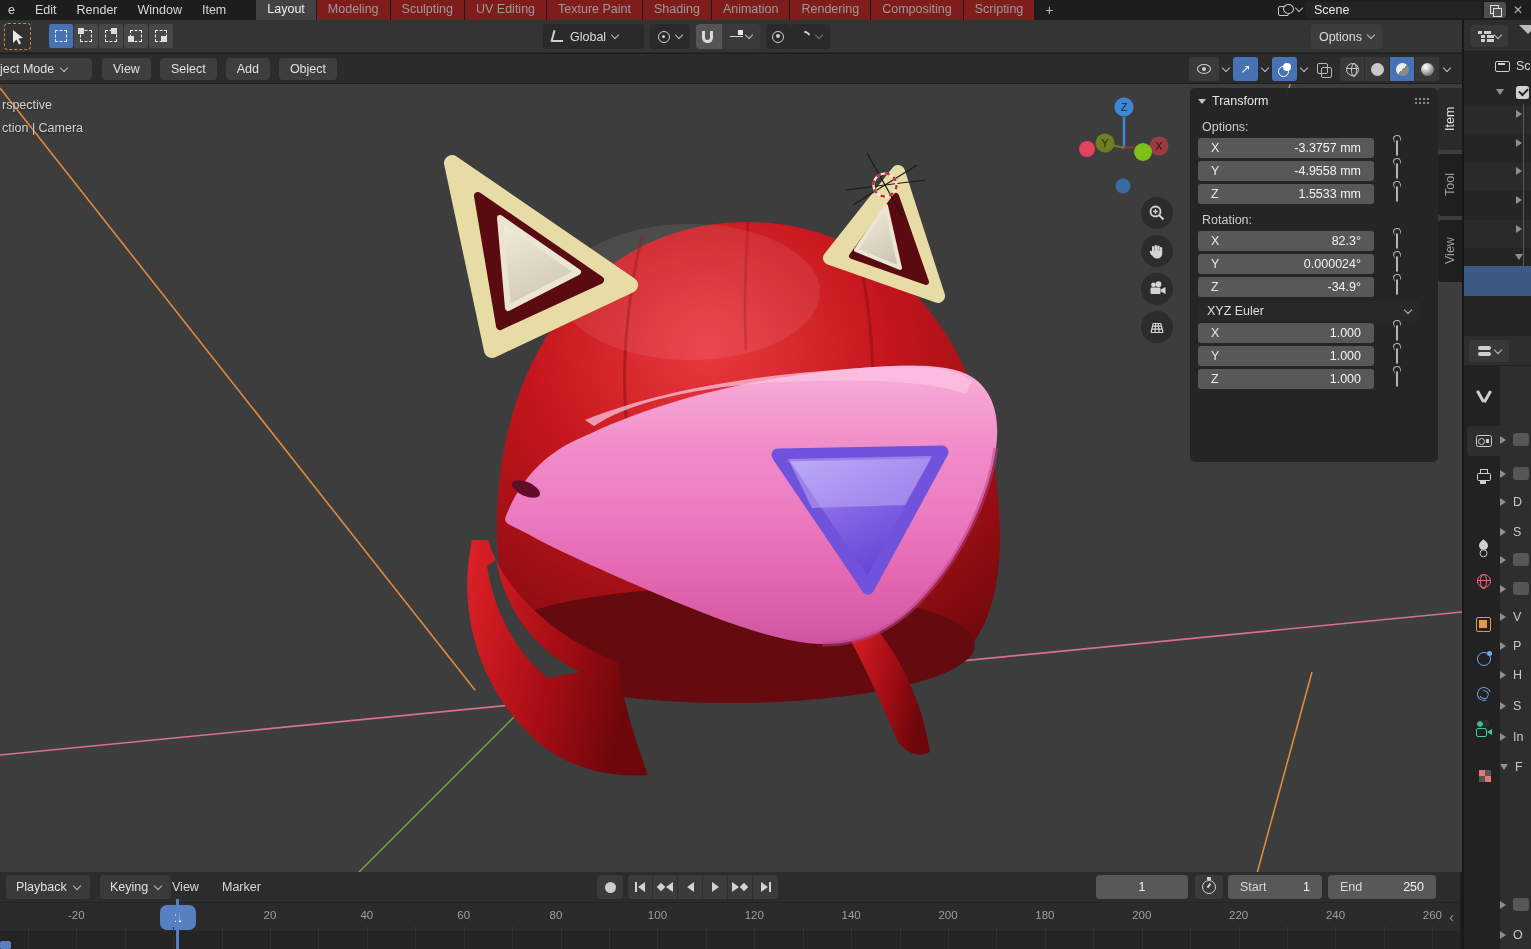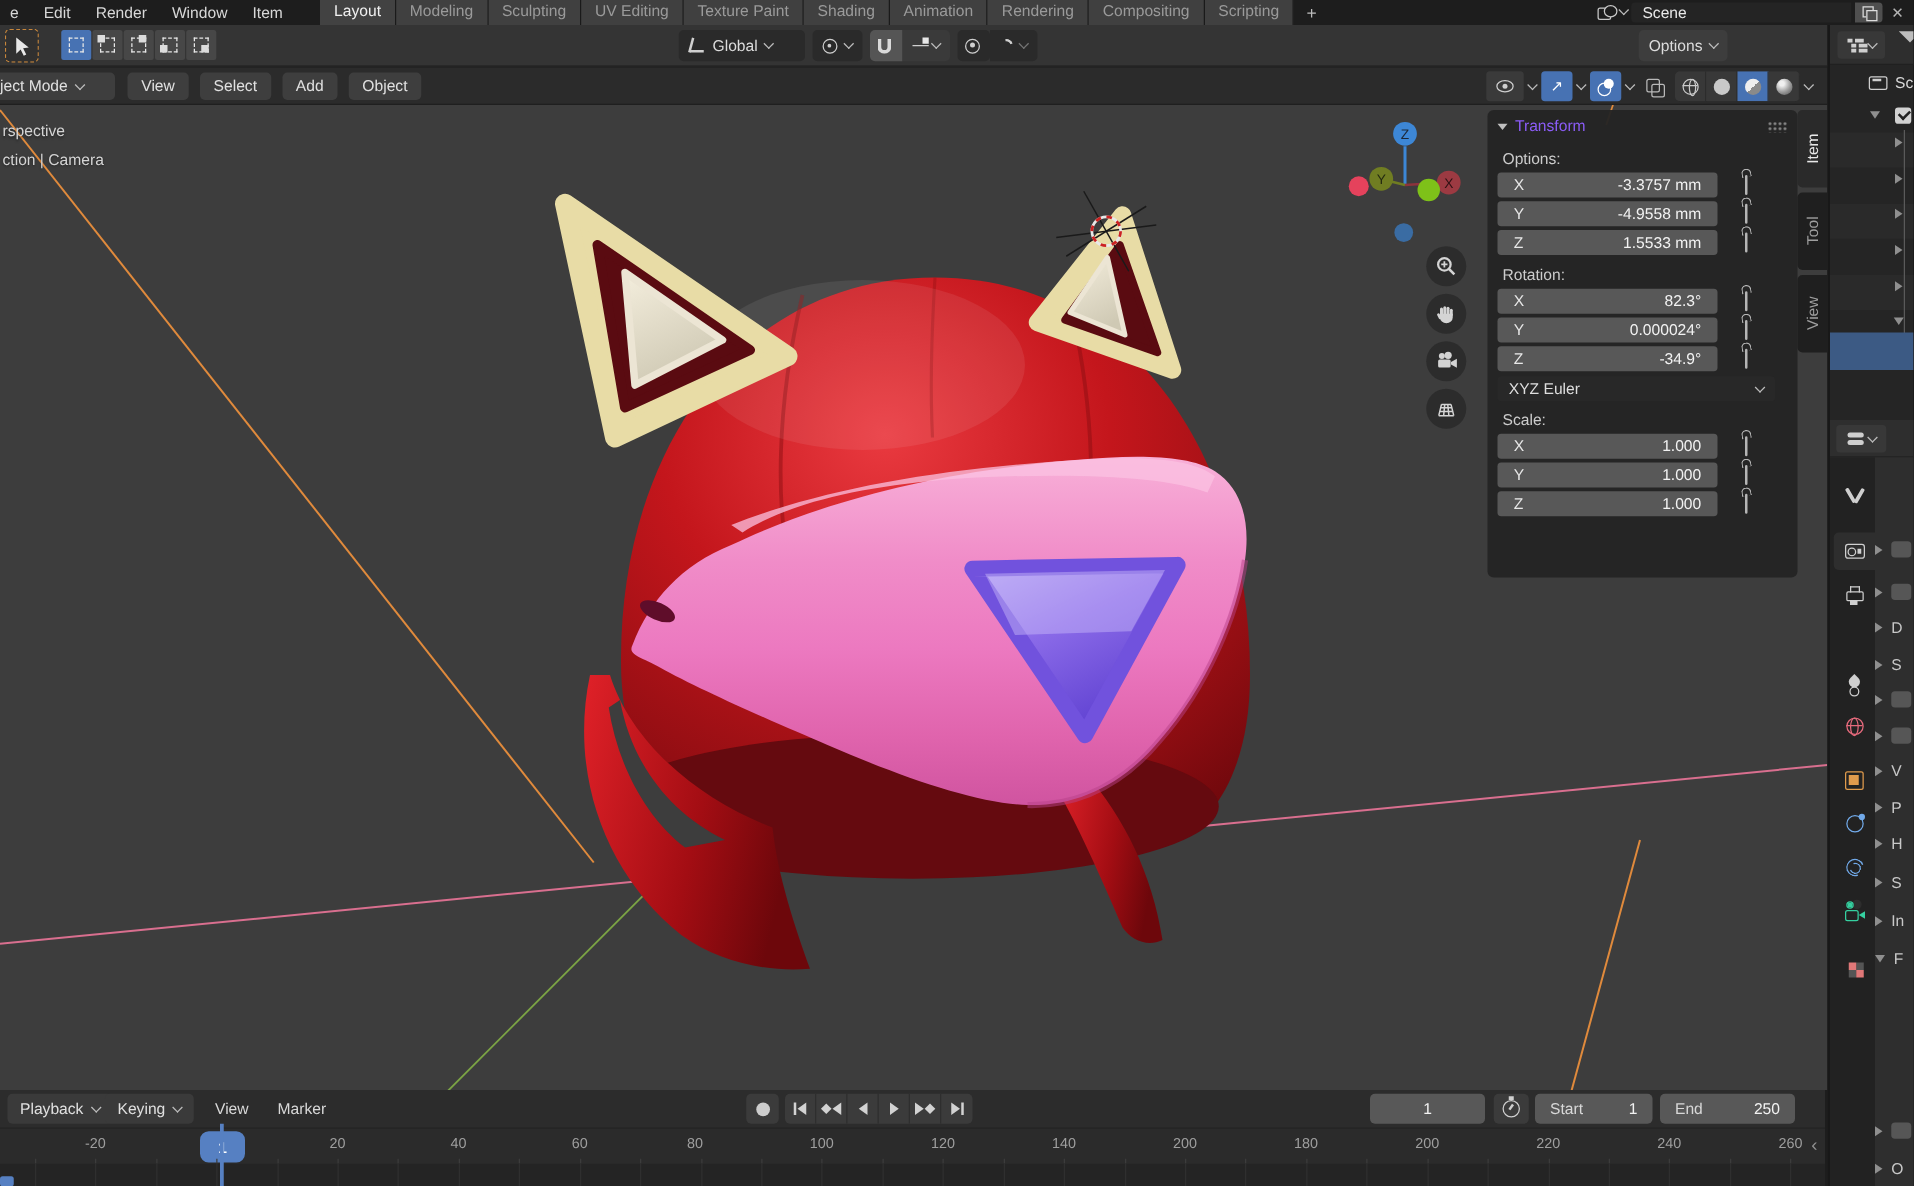--- a/index.html
+++ b/index.html
@@ -5,21 +5,21 @@
   * { margin:0; padding:0; box-sizing:border-box; }
   html,body { background:#111; font-family:"Liberation Sans", sans-serif; }
   #app { position:relative; width:1531px; height:949px; overflow:hidden; background:var(--c-topbar,#1d1d1d); font-size:12.5px; color:#d5d5d5; }
   .abs { position:absolute; }
 
   
   #topbar { position:absolute; left:0; top:0; width:1531px; height:20px; background:var(--c-topbar,#1d1d1d); display:flex; align-items:center; }
   #topbar-menus { display:flex; gap:20px; padding-left:8px; align-items:center; }
   .tmenu { color:#d8d8d8; font-size:12.5px; cursor:default; }
   #workspaces { display:flex; margin-left:30px; height:20px; align-items:stretch; }
-  .wtab { padding:1px 11px 3px; color:#9a9a9a; background:#404040; border-right:1px solid #1a1a1a; display:flex; align-items:center; font-size:12.5px; }
+  .wtab { padding:1px 11px 3px; color:#9a9a9a; background:#7f1d1d; border-right:1px solid #1a1a1a; display:flex; align-items:center; font-size:12.5px; }
   .wtab.active { background:#424242; color:#f0f0f0; }
   .wtab.add { background:transparent; border:none; color:#bbb; font-size:14px; padding:0 10px; }
   #scene-cluster { position:absolute; right:4px; top:1px; height:17px; display:flex; align-items:center; gap:3px; }
   .sceneic { width:15px; height:11px; position:relative; }
   .sceneic:before { content:""; position:absolute; left:0; top:2px; width:9px; height:8px; border:1.4px solid #c9c9c9; border-radius:2px; }
   .sceneic:after { content:""; position:absolute; left:5px; top:0; width:9px; height:8px; border:1.4px solid #c9c9c9; border-radius:50%; background:#1d1d1d; }
   #scene-name-field { width:176px; height:16px; background:#242424; border-radius:3px 0 0 3px; display:flex; align-items:center; padding-left:9px; color:#e8e8e8; }
   #scene-copy { width:22px; height:16px; background:#4f4f4f; border-radius:0 3px 3px 0; display:flex; align-items:center; justify-content:center; }
   .copyic { width:9px; height:9px; position:relative; }
   .copyic:before { content:""; position:absolute; left:0; top:0; width:7px; height:7px; border:1.2px solid #ddd; }
@@ -80,21 +80,21 @@
 
   
   #viewport { position:absolute; left:0; top:84px; width:1462px; height:788px; background:var(--c-viewport,#3d3d3d); overflow:hidden; }
   #vp-overlay { position:absolute; left:2px; top:10px; color:#d4d4d4; font-size:12.5px; line-height:23px; text-shadow:0 1px 2px rgba(0,0,0,.4); }
   .sideb { position:absolute; width:32px; height:32px; border-radius:50%; background:rgba(41,41,41,.85); display:flex; align-items:center; justify-content:center; }
 
   
   #npanel { position:absolute; left:1190px; top:4px; width:248px; height:374px; background:rgba(36,36,36,.96); border-radius:5px; color:#cfcfcf; }
   #npanel-header { display:flex; align-items:center; height:26px; padding:0 8px; gap:6px; }
   .tri-d { width:0; height:0; border-top:5px solid #c0c0c0; border-left:4px solid transparent; border-right:4px solid transparent; }
-  #npanel-title { color:#8b5cf6; }
+  #npanel-title { color:#e5e5e5; }
   .grip { margin-left:auto; width:16px; height:9px; background-image:radial-gradient(#8a8a8a 1px, transparent 1.2px); background-size:4px 4px; }
   .nlabel { padding:6px 12px 4px; color:#cccccc; }
   .trow { display:flex; align-items:center; margin:0 0 3px 8px; }
   .tfield { width:176px; height:20px; background:var(--c-field,#585858); border-radius:3px; display:flex; align-items:center; padding:0 13px; color:#f2f2f2; }
   .tfield .ax { width:26px; color:#e8e8e8; }
   .tfield .val { flex:1; text-align:right; }
   .lockw { margin-left:22px; }
   .lock { width:11px; height:8px; border:1.3px solid #b5b5b5; border-radius:1.5px; position:relative; }
   .lock:before { content:""; position:absolute; left:-4px; top:-6px; width:6px; height:6px; border:1.3px solid #b5b5b5; border-bottom:none; border-radius:4px 4px 0 0; transform:rotate(-12deg); }
   .euler { margin:4px 8px 2px; width:222px; height:20px; background:#282828; border-radius:3px; display:flex; align-items:center; padding:0 9px; color:#dedede; }
@@ -515,21 +515,20 @@
             <div class="tfield">
               <span class="ax">Z</span>
               <span class="val">-34.9°</span>
             </div>
             <span class="lockw"><span class="lock"></span></span>
           </div>
           <div class="euler">
             <span>XYZ Euler</span>
             <span class="chev"></span>
           </div>
-          <div class="nlabel">Scale:</div>
           <div class="trow">
             <div class="tfield">
               <span class="ax">X</span>
               <span class="val">1.000</span>
             </div>
             <span class="lockw"><span class="lock"></span></span>
           </div>
           <div class="trow">
             <div class="tfield">
               <span class="ax">Y</span>
@@ -553,21 +552,21 @@
       </div>
   </div>
 
   <div id="timeline">
     <div id="tl-head">
       <div id="tl-menus">
           <div class="tlbtn" style="left: 6px;">
             <span>Playback</span>
             <span class="chev"></span>
           </div>
-          <div class="tlbtn" style="left: 84px;">
+          <div class="tlbtn" style="left: 100px;">
             <span>Keying</span>
             <span class="chev"></span>
           </div>
           <div class="tlmenu" style="left: 172px;">
             <span>View</span>
           </div>
           <div class="tlmenu" style="left: 222px;">
             <span>Marker</span>
           </div>
         </div>

